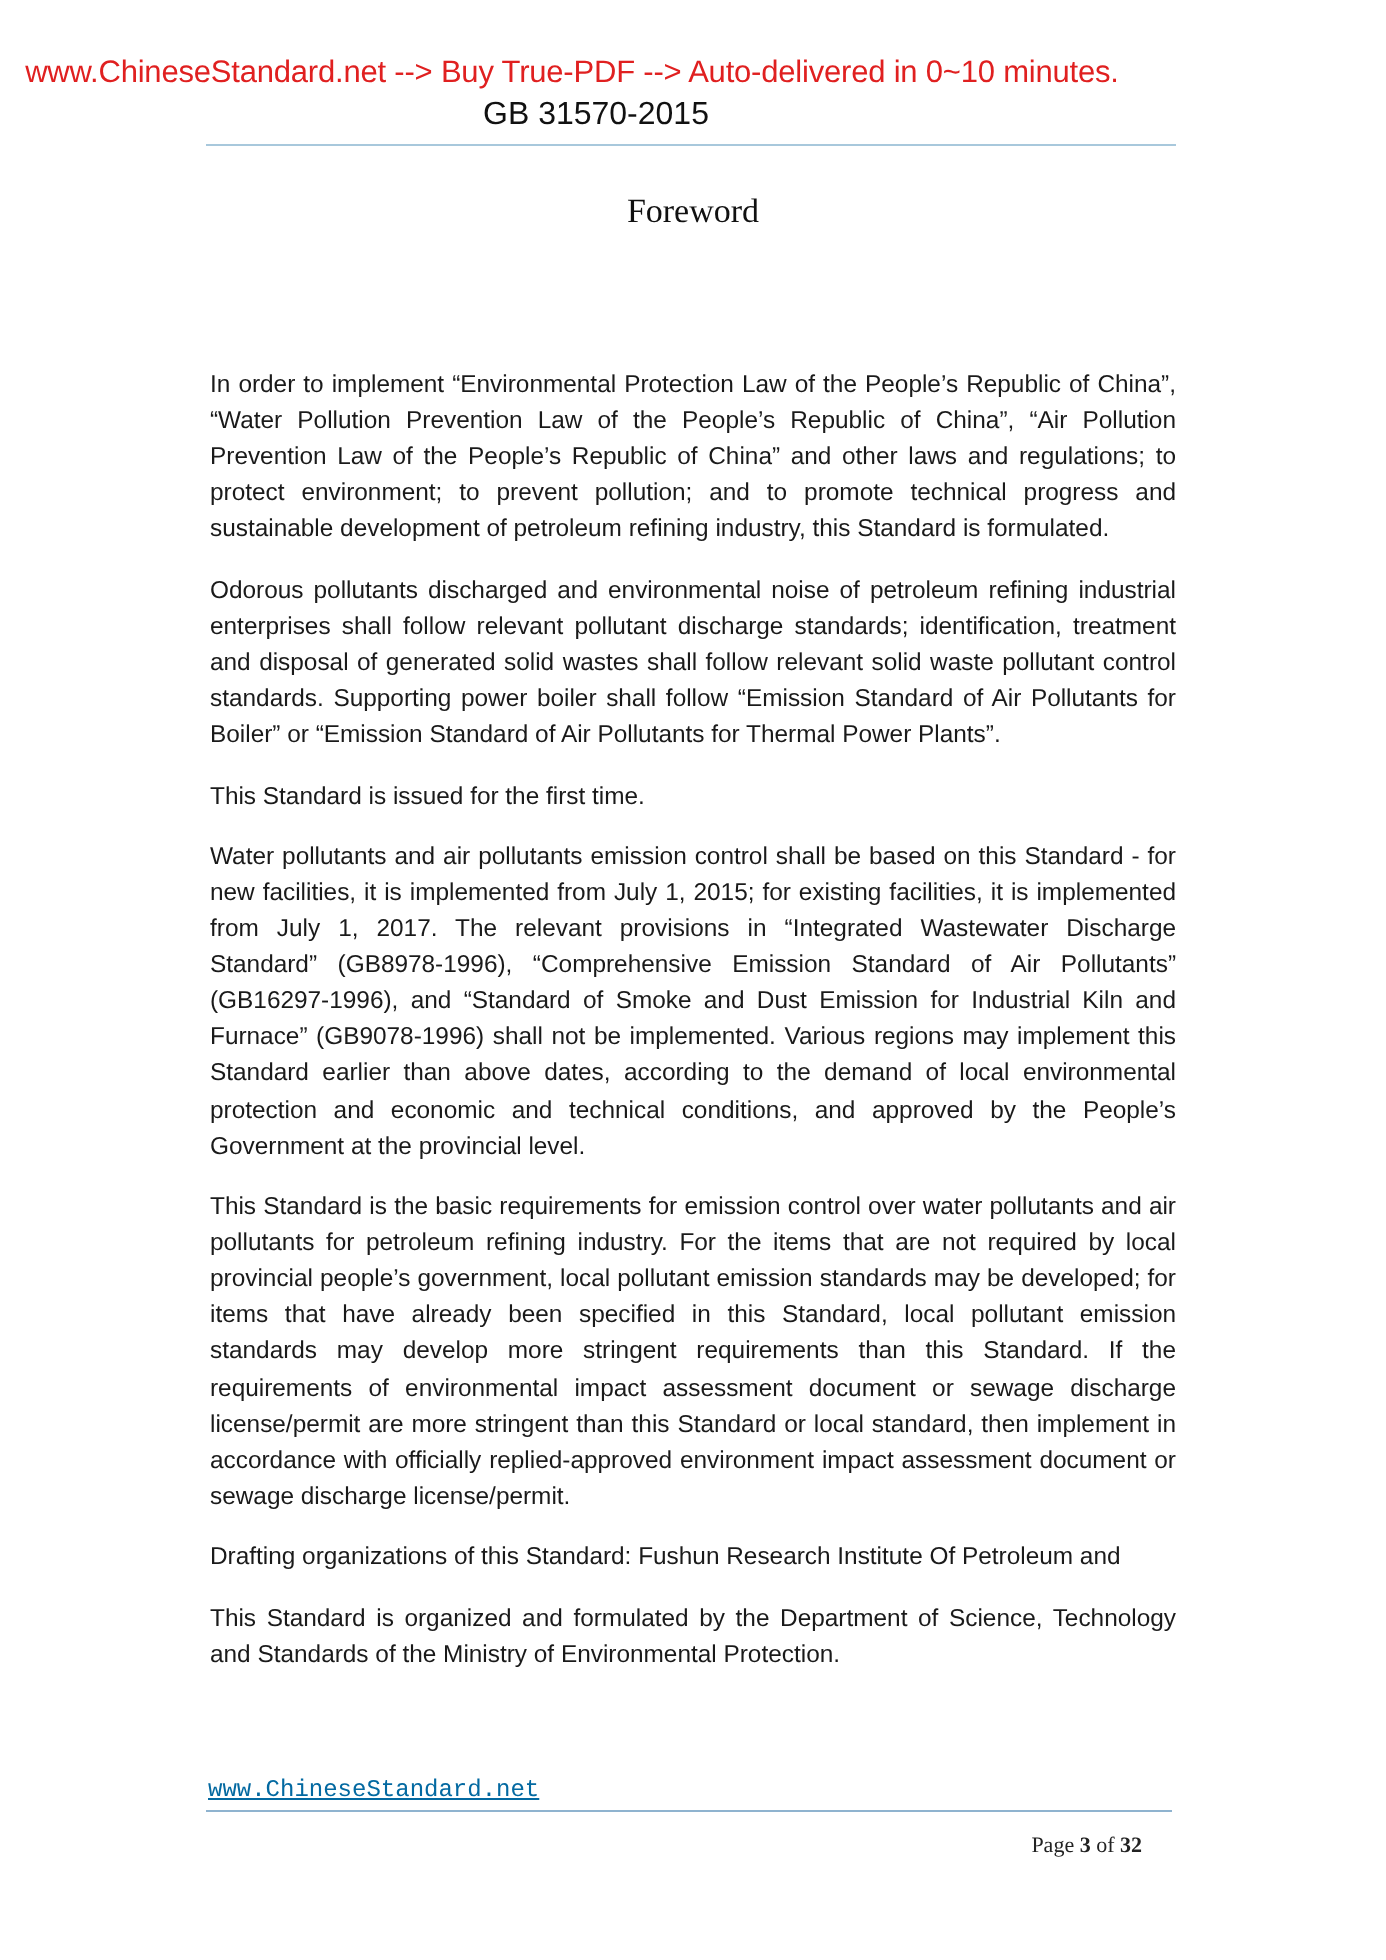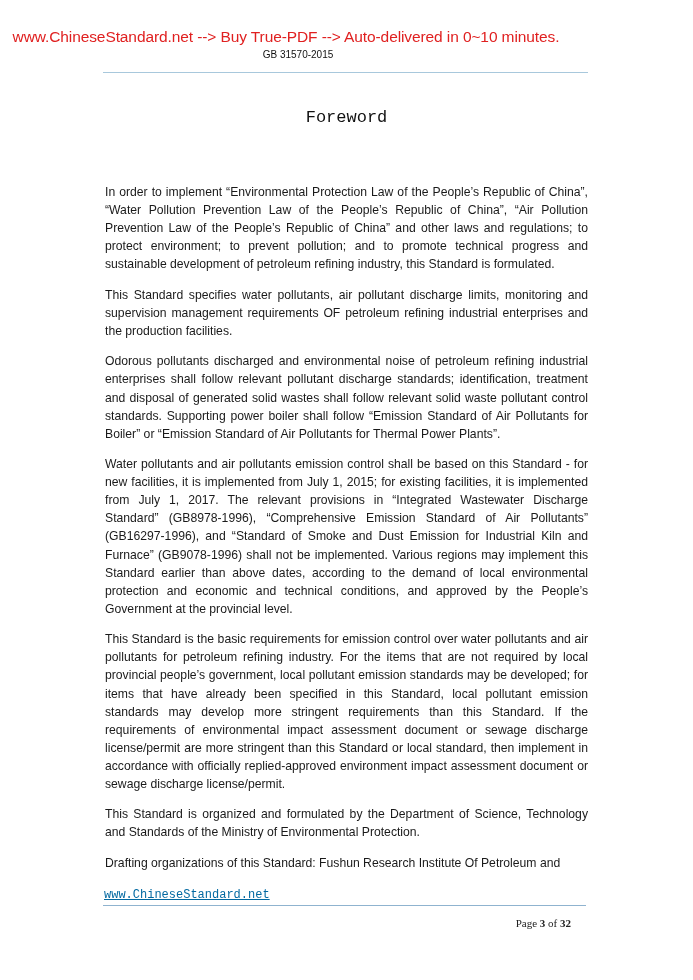--- a/index.html
+++ b/index.html
@@ -1,41 +1,41 @@
 <!DOCTYPE html>
 <html><head>
 <meta charset="utf-8">
 <style>
   html, body { margin: 0; padding: 0; background: #ffffff; }
   body { width: 693px; height: 980px; position: relative; overflow: hidden; font-family: "Liberation Sans", sans-serif; color: #1a1a1a; }
   .promo { position: absolute; left: 0; width: 572px; top: 28px; text-align: center; font-size: 15.5px; color: #e02020; letter-spacing: -0.1px; }
-  .docno { position: absolute; left: 0; width: 596px; top: 49px; text-align: center; font-size: 10px; color: #111; }
+  .docno { position: absolute; left: 0; width: 596px; top: 49px; text-align: center; font-size: 16px; color: #111; }
   .hline { position: absolute; left: 103px; width: 485px; top: 72px; height: 1px; background: #a8c8dc; }
-  .title { position: absolute; left: 0; width: 693px; top: 108px; text-align: center; font-family: Liberation Mono, monospace; font-size: 17px; color: #111; }
+  .title { position: absolute; left: 0; width: 693px; top: 96px; text-align: center; font-family: Liberation Serif, serif; font-size: 17px; color: #111; }
   .body { position: absolute; left: 105px; width: 483px; top: 151px; font-size: 12.2px; line-height: 18.1px; text-align: justify; color: #1a1a1a; margin-top: 32px; }
   .body p { margin: 0 0 12.3px 0; }
   .fline { position: absolute; left: 103px; width: 483px; top: 905px; height: 1px; background: #8fb3cf; }
   .flink { position: absolute; left: 104px; top: 888px; font-family: Liberation Mono, monospace; font-size: 12px; color: #0369a1; text-decoration: underline; }
   .fpage { position: absolute; right: 122px; top: 917px; font-family: "Liberation Serif", serif; font-size: 11px; color: #222; }
   .fpage b { font-weight: bold; }
 </style>
 </head>
 <body>
 
 <div class="promo">www.ChineseStandard.net --&gt; Buy True-PDF --&gt; Auto-delivered in 0~10 minutes.</div>
 <div class="docno">GB 31570-2015</div>
 <div class="hline"></div>
 
 <div class="title">Foreword</div>
 
 <div class="body">
   <p>In order to implement “Environmental Protection Law of the People’s Republic of China”, “Water Pollution Prevention Law of the People’s Republic of China”, “Air Pollution Prevention Law of the People’s Republic of China” and other laws and regulations; to protect environment; to prevent pollution; and to promote technical progress and sustainable development of petroleum refining industry, this Standard is formulated.</p>
-  <p>This Standard specifies water pollutants, air pollutant discharge limits, monitoring and supervision management requirements OF petroleum refining industrial enterprises and the production facilities.</p>
   <p>Odorous pollutants discharged and environmental noise of petroleum refining industrial enterprises shall follow relevant pollutant discharge standards; identification, treatment and disposal of generated solid wastes shall follow relevant solid waste pollutant control standards. Supporting power boiler shall follow “Emission Standard of Air Pollutants for Boiler” or “Emission Standard of Air Pollutants for Thermal Power Plants”.</p>
+  <p>This Standard is issued for the first time.</p>
   <p>Water pollutants and air pollutants emission control shall be based on this Standard - for new facilities, it is implemented from July 1, 2015; for existing facilities, it is implemented from July 1, 2017. The relevant provisions in “Integrated Wastewater Discharge Standard” (GB8978-1996), “Comprehensive Emission Standard of Air Pollutants” (GB16297-1996), and “Standard of Smoke and Dust Emission for Industrial Kiln and Furnace” (GB9078-1996) shall not be implemented. Various regions may implement this Standard earlier than above dates, according to the demand of local environmental protection and economic and technical conditions, and approved by the People’s Government at the provincial level.</p>
   <p>This Standard is the basic requirements for emission control over water pollutants and air pollutants for petroleum refining industry. For the items that are not required by local provincial people’s government, local pollutant emission standards may be developed; for items that have already been specified in this Standard, local pollutant emission standards may develop more stringent requirements than this Standard. If the requirements of environmental impact assessment document or sewage discharge license/permit are more stringent than this Standard or local standard, then implement in accordance with officially replied-approved environment impact assessment document or sewage discharge license/permit.</p>
+  <p>Drafting organizations of this Standard: Fushun Research Institute Of Petroleum and</p>
   <p>This Standard is organized and formulated by the Department of Science, Technology and Standards of the Ministry of Environmental Protection.</p>
-  <p>Drafting organizations of this Standard: Fushun Research Institute Of Petroleum and</p>
 </div>
 
 <div class="fline"></div>
 <a class="flink">www.ChineseStandard.net</a>
 <div class="fpage"><span>Page </span><b>3</b><span> of </span><b>32</b></div>
 
 </body></html>

